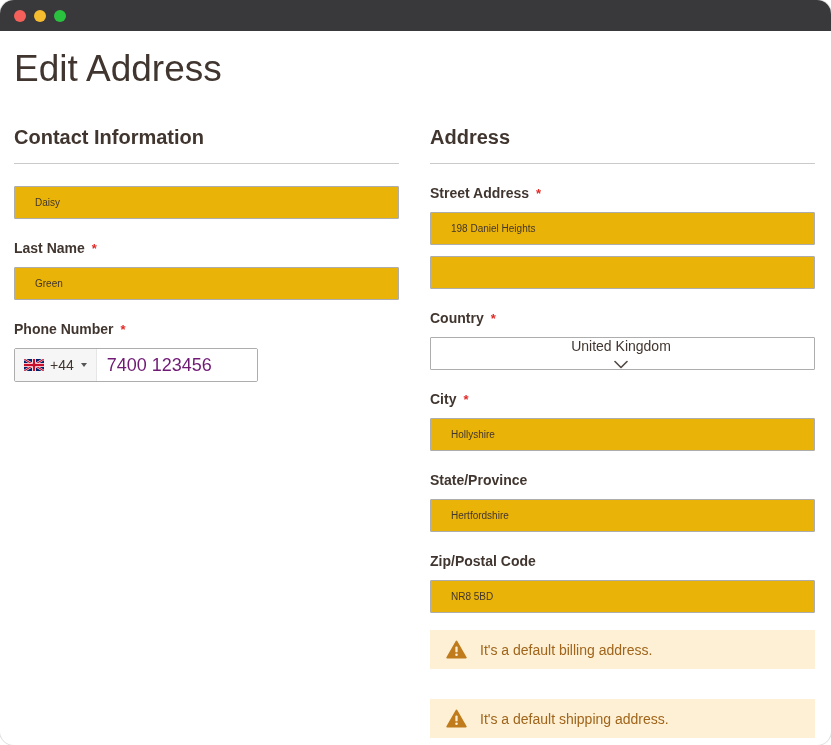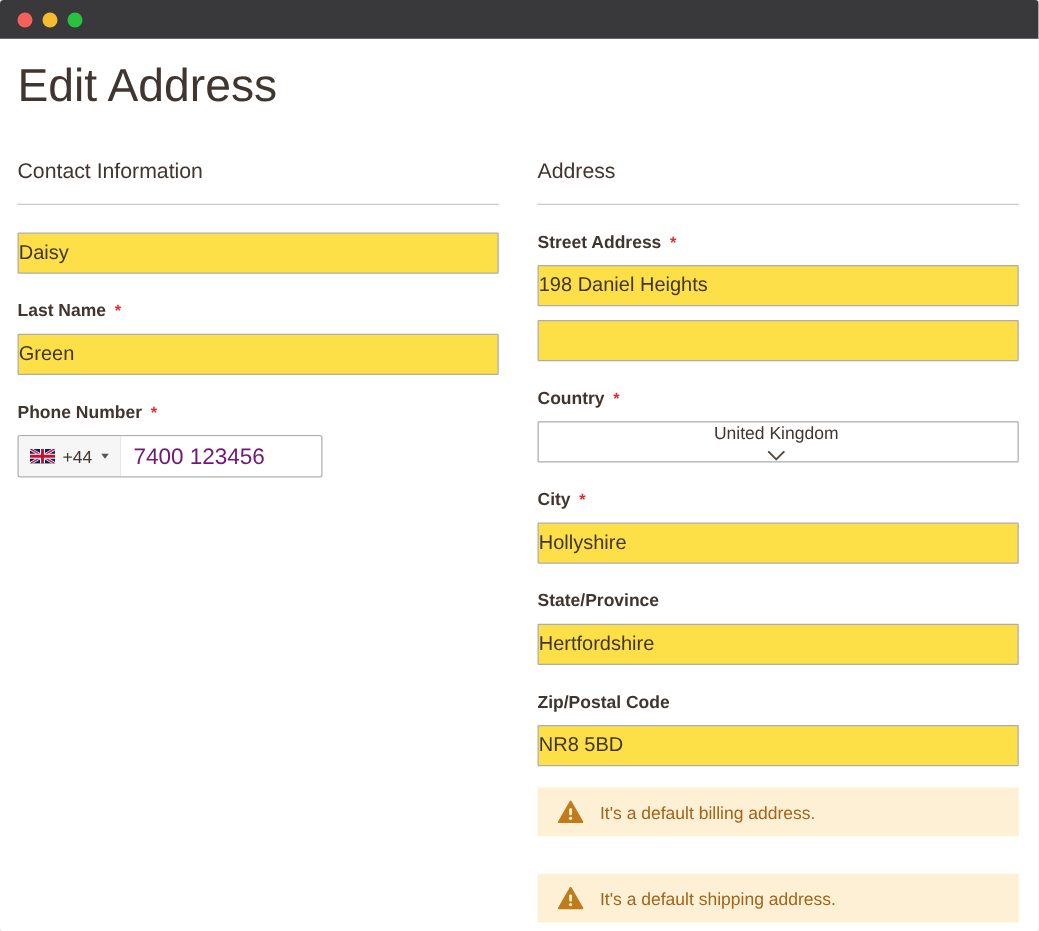--- a/index.html
+++ b/index.html
@@ -5,21 +5,21 @@
   * { box-sizing: border-box; }
   html, body { margin: 0; padding: 0; background: #ffffff; }
   body {
     font-family: "Liberation Sans", "DejaVu Sans", sans-serif;
     width: 831px; height: 745px;
     color: #41362f;
   }
   .window {
     width: 831px; height: 745px;
     background: #fff;
-    border-radius: 3px;
+    border-radius: 14px;
     overflow: hidden;
     box-shadow: 0 0 0 1px rgba(0,0,0,0.12);
   }
   .titlebar {
     height: 31px;
     background: #39393b;
     display: flex;
     align-items: center;
     padding-left: 14px;
     gap: 8px;
@@ -41,22 +41,22 @@
 
   .columns {
     display: flex;
     justify-content: space-between;
     margin-top: 31px;
   }
   .col { width: 385px; }
 
   h2.section-heading {
     margin: 0;
-    font-size: 17px;
-    font-weight: 400;
+    font-size: 20px;
+    font-weight: 700;
     line-height: 30px;
     color: #41362f;
     padding-bottom: 11px;
     border-bottom: 1px solid #cacaca;
   }
 
   .field { margin-top: 22px; }
   .field label {
     display: block;
     font-size: 14px;
@@ -70,25 +70,25 @@
     font-size: 13px;
     margin-left: 7px;
   }
 
   .text-input {
     display: block;
     width: 100%;
     height: 33px;
     border: 1px solid #adadad;
     border-radius: 1px;
-    padding: 0 0;
+    padding: 0 20px;
     font-family: "Liberation Sans", "DejaVu Sans", sans-serif;
-    font-size: 16px;
-    color: #41362f;
-    background: #fde047;
+    font-size: 10px;
+    color: #41362f;
+    background: #eab308;
     outline: none;
   }
   .street-line2 { margin-top: 11px; }
 
   .select {
     display: flex;
     align-items: center;
     justify-content: space-between;
     width: 100%;
     height: 33px;

